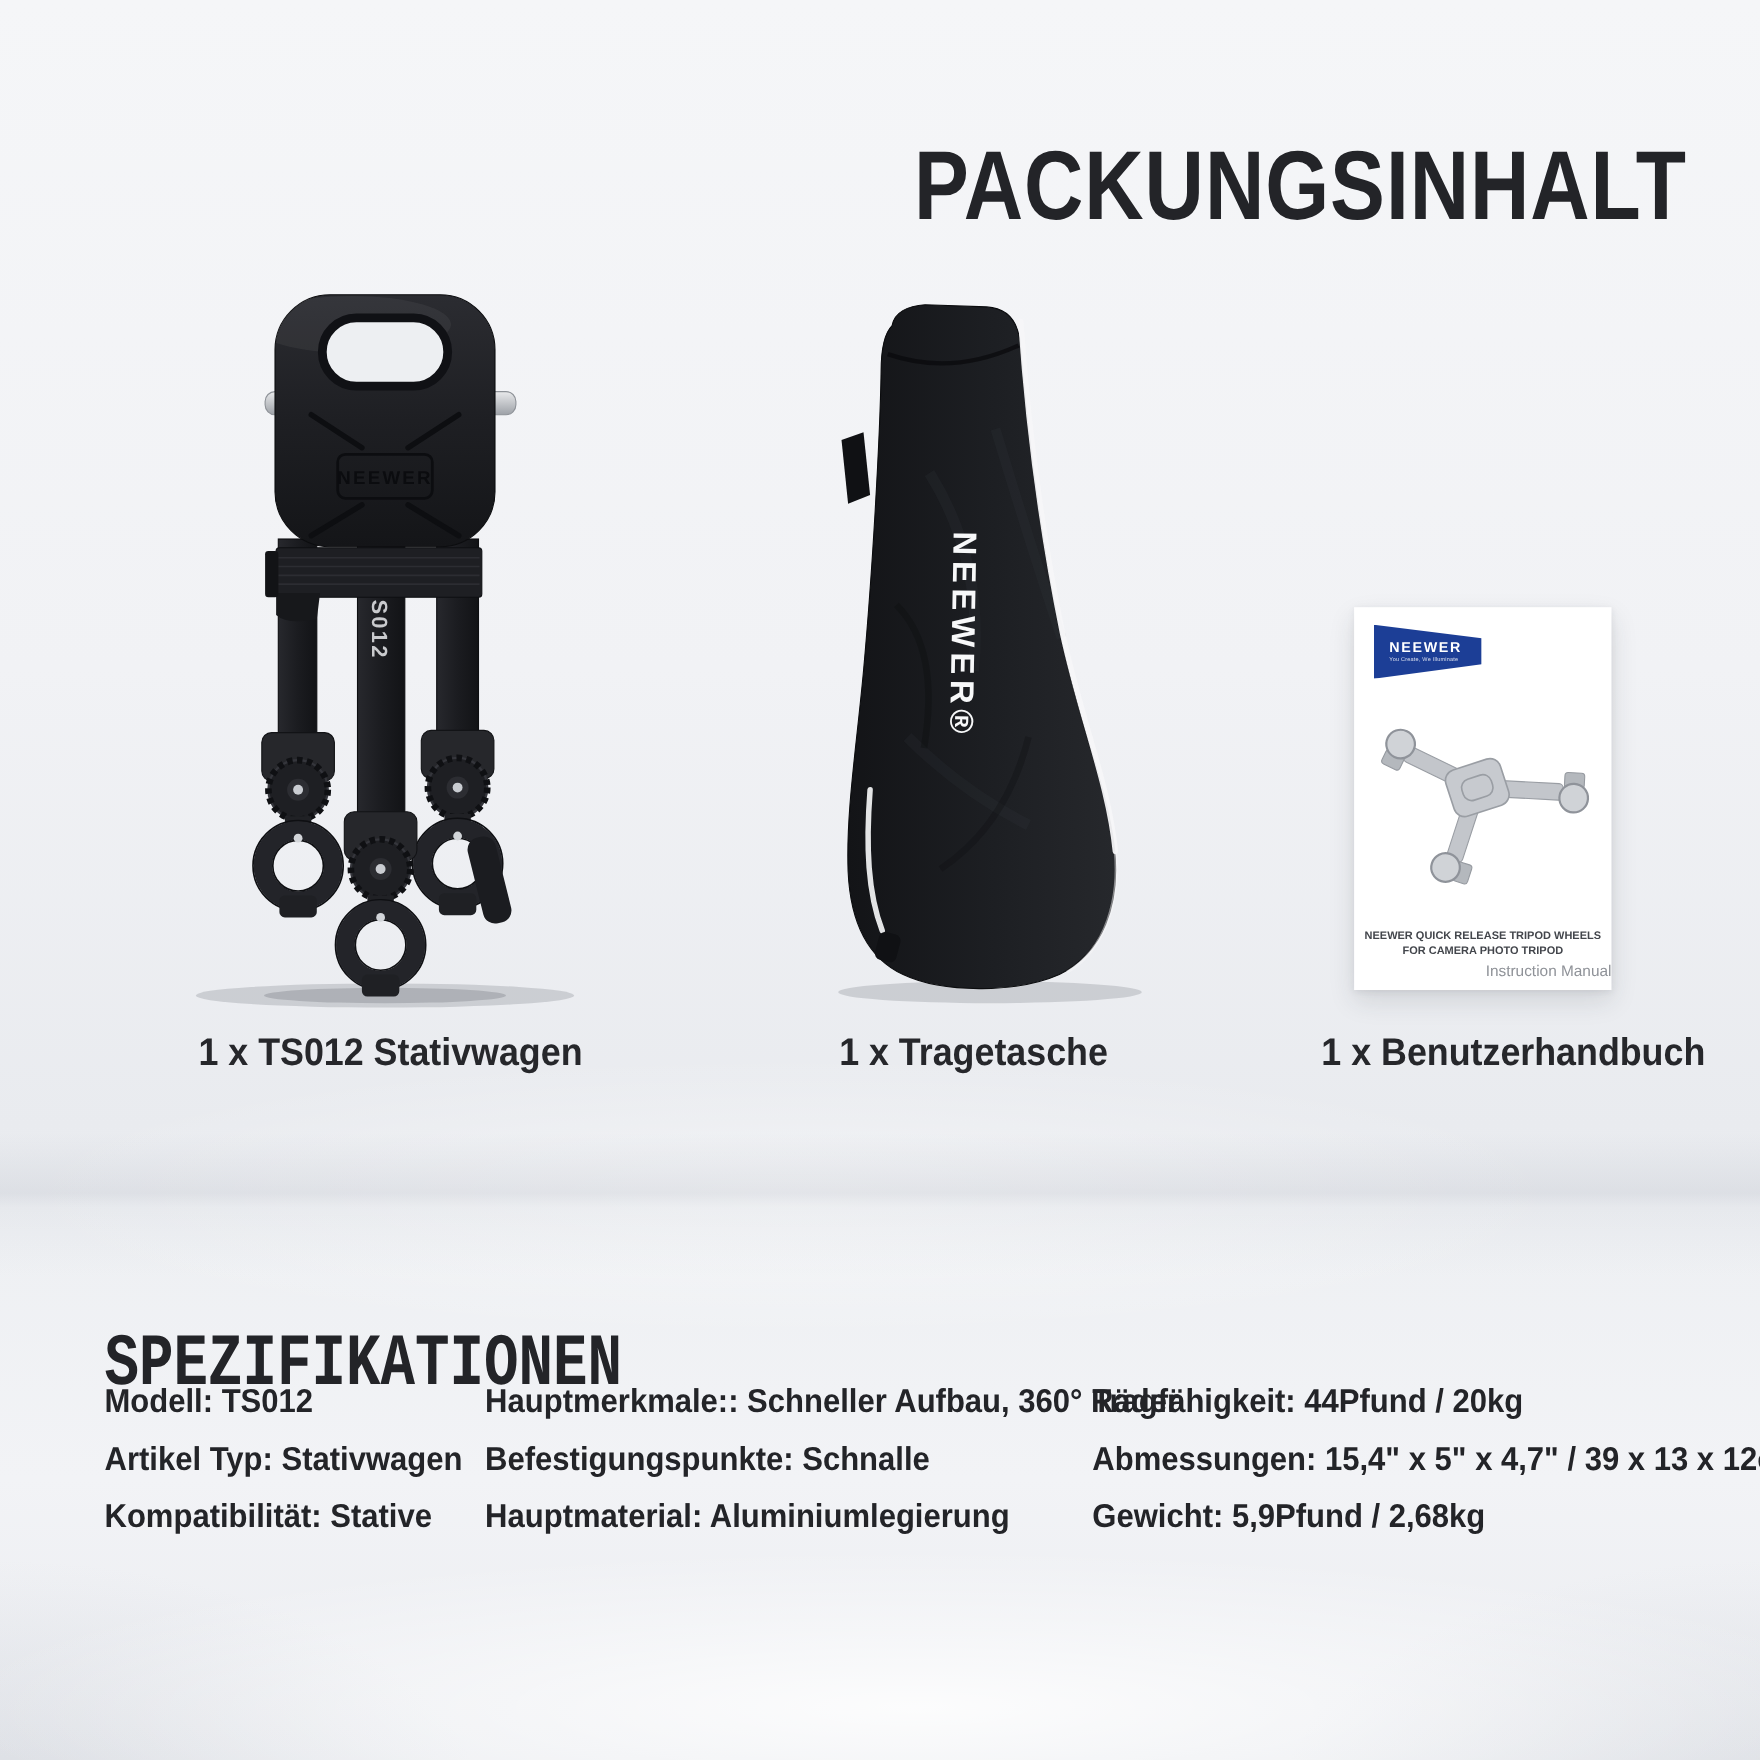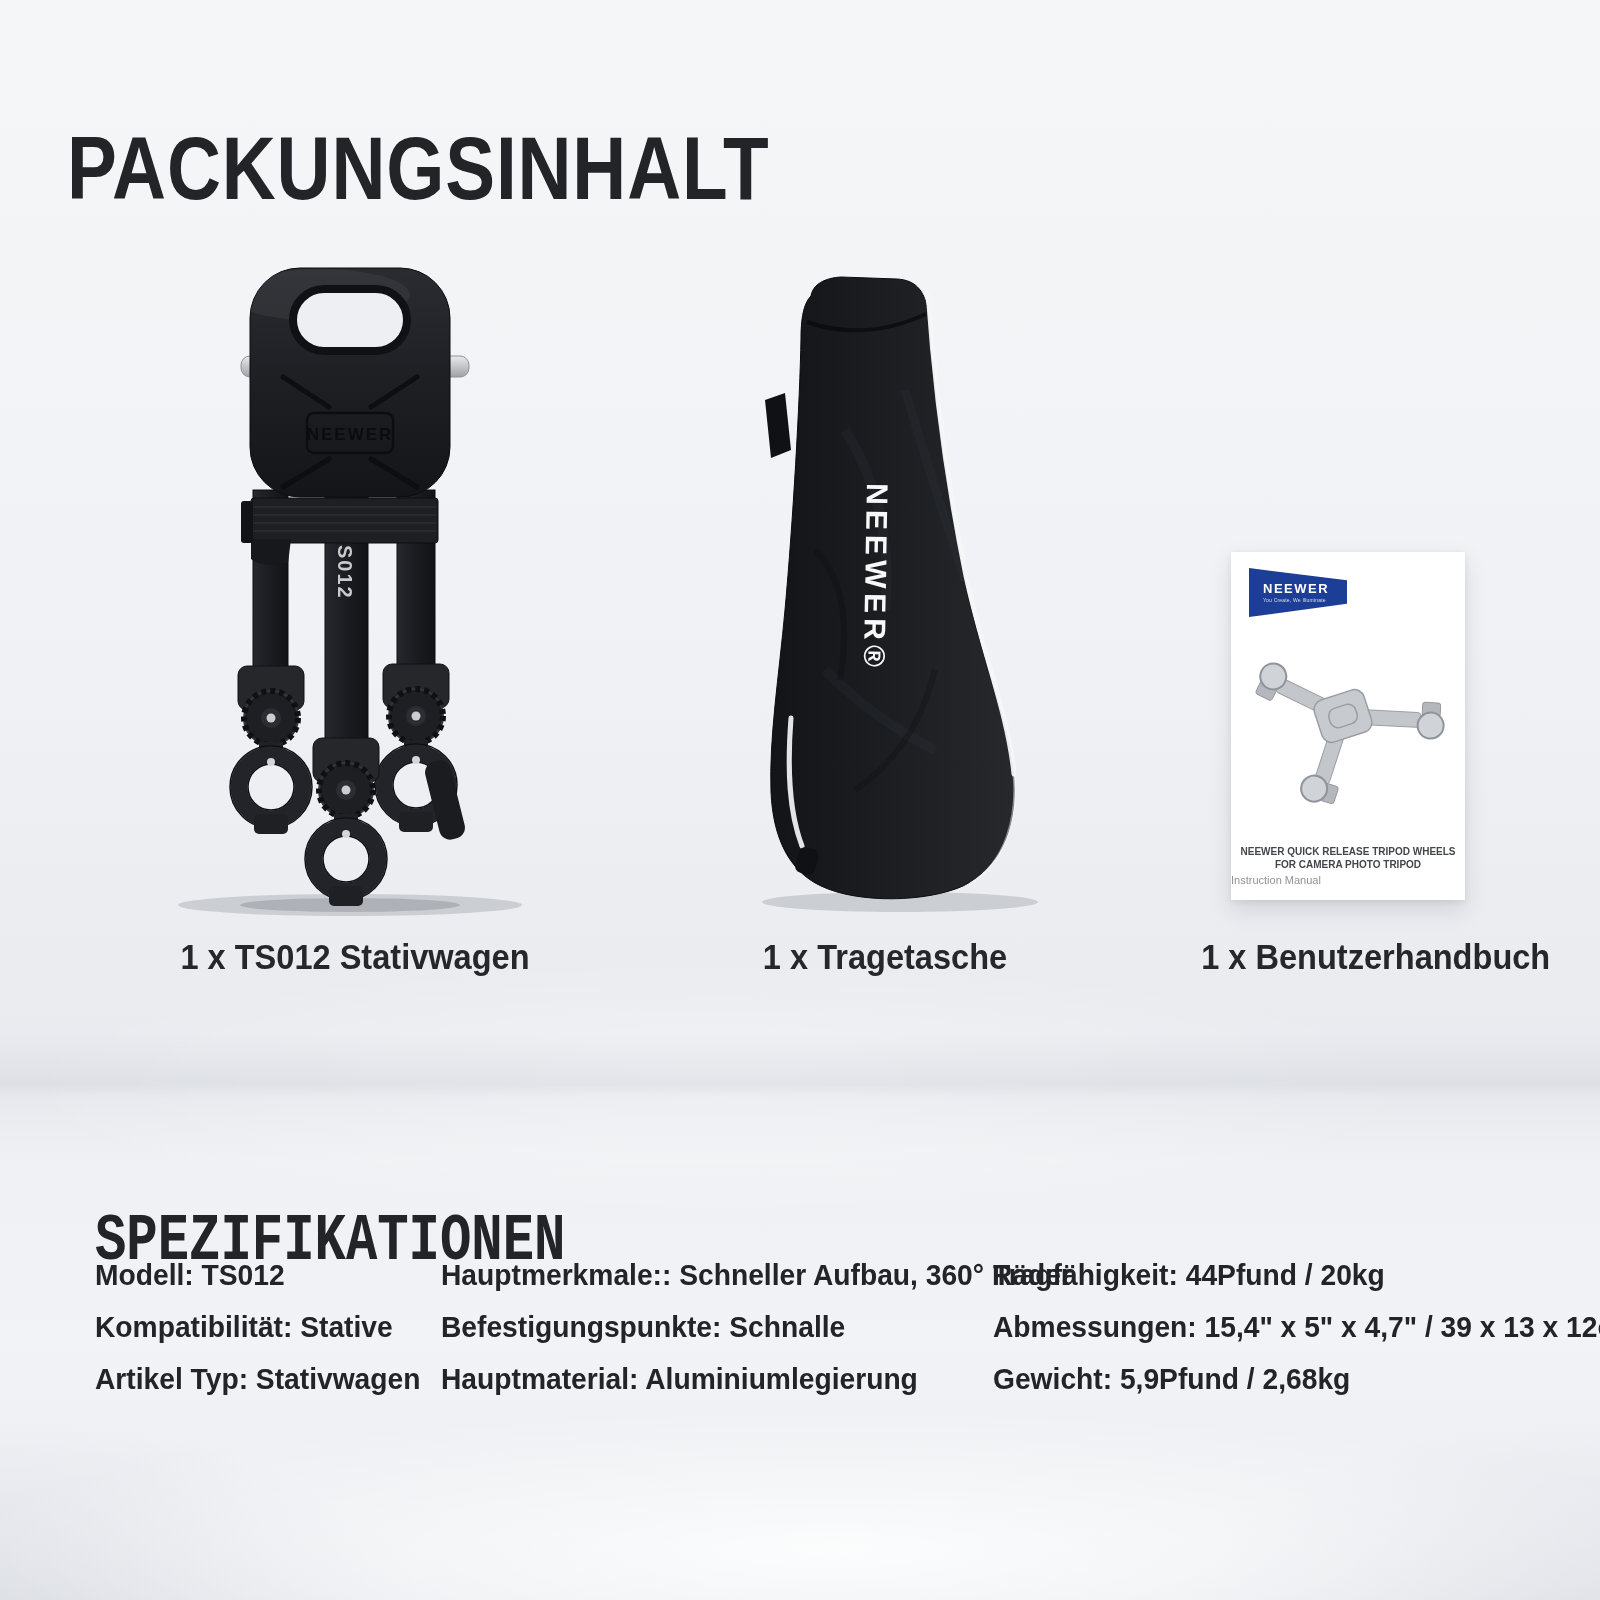--- a/index.html
+++ b/index.html
@@ -8,41 +8,41 @@
     font-family:"Liberation Sans","DejaVu Sans",sans-serif;
     background:
       radial-gradient(55% 9% at 52% 97%, rgba(255,255,255,0.85) 0%, rgba(255,255,255,0) 100%),
       radial-gradient(45% 8% at 45% 68%, rgba(255,255,255,0.45) 0%, rgba(255,255,255,0) 100%),
       radial-gradient(40% 22% at 0% 104%, rgba(160,166,178,0.22) 0%, rgba(160,166,178,0) 70%),
       radial-gradient(40% 22% at 100% 104%, rgba(160,166,178,0.20) 0%, rgba(160,166,178,0) 70%),
       linear-gradient(180deg,#f5f6f8 0%,#f1f2f5 38%,#e9ebef 64%,#eef0f3 70%,#f2f3f6 84%,#eaecf0 100%);
   }
   .floor{position:absolute;left:0;top:1030px;width:100%;height:130px;
     background:linear-gradient(180deg, rgba(186,190,200,0) 0%, rgba(181,185,196,0.28) 42%, rgba(198,202,211,0.16) 52%, rgba(255,255,255,0) 100%);}
-  .page-title{position:absolute;left:0;right:0;top:64px;text-align:left;
+  .page-title{position:absolute;left:0;right:0;top:64px;text-align:right;
     font-size:89px;font-weight:bold;color:#232428;letter-spacing:1px;line-height:1;}
   .cond-c{display:inline-block;transform:scaleX(0.84);transform-origin:50% 50%;white-space:nowrap;}
   .cond-l{display:inline-block;transform:scaleX(0.78);transform-origin:0 50%;white-space:nowrap;}
   .prod-svg{position:absolute;}
   .caption{position:absolute;top:937px;font-size:35px;font-weight:bold;color:#26272b;
     text-align:center;transform:scaleX(0.93);white-space:nowrap;}
   #cap-dolly{left:145px;width:420px;}
   #cap-bag{left:705px;width:360px;}
   #cap-manual{left:1190px;width:320px;}
   
   .manual-card{position:absolute;left:1231px;top:552px;width:234px;height:348px;background:#ffffff;
     box-shadow:0 10px 22px rgba(40,44,55,0.13), 0 2px 6px rgba(40,44,55,0.08);}
   .manual-flag{position:absolute;left:18px;top:16px;width:98px;height:49px;background:#1c3e96;
     clip-path:polygon(0 0,100% 25%,100% 73%,0 100%);color:#ffffff;padding-left:14px;box-sizing:border-box;}
   .manual-brand{margin-top:13px;font-size:13px;font-weight:bold;letter-spacing:1.5px;}
   .manual-tagline{font-size:5px;color:rgba(255,255,255,0.82);letter-spacing:0.2px;margin-top:1px;}
   .manual-illu{position:absolute;left:17px;top:84px;width:200px;height:190px;}
   .manual-title{position:absolute;left:0;top:294px;width:100%;text-align:center;
     font-size:10px;font-weight:bold;color:#43464c;line-height:12.5px;}
-  .manual-sub{position:absolute;left:0;top:322px;width:100%;text-align:left;font-size:11px;color:#8f9298;}
+  .manual-sub{position:absolute;left:0;top:322px;width:100%;text-align:right;font-size:14px;color:#8f9298;}
   
   .spec-heading{position:absolute;left:95px;top:1152px;font-size:67px;font-weight:bold;color:#232428;line-height:1;font-family:Liberation Mono, monospace;}
   .spec-col{position:absolute;top:1260px;display:flex;flex-direction:column;gap:22px;}
   #spec-col-1{left:95px;} #spec-col-2{left:441px;} #spec-col-3{left:993px;}
   .spec-row{height:30px;line-height:30px;font-size:30px;font-weight:bold;color:#232428;white-space:nowrap;}
   .spec-row span{display:inline-block;transform:scaleX(0.94);transform-origin:0 50%;}
 </style>
 </head>
 <body>
 
@@ -197,22 +197,22 @@
 </div>
 
 <div class="caption" id="cap-dolly">1 x TS012 Stativwagen</div>
 <div class="caption" id="cap-bag">1 x Tragetasche</div>
 <div class="caption" id="cap-manual">1 x Benutzerhandbuch</div>
 
 <h2 class="spec-heading"><span class="cond-l">SPEZIFIKATIONEN</span></h2>
 
 <div class="spec-col" id="spec-col-1">
   <div class="spec-row"><span>Modell: TS012</span></div>
+  <div class="spec-row"><span>Artikel Typ: Stativwagen</span></div>
   <div class="spec-row"><span>Kompatibilität: Stative</span></div>
-  <div class="spec-row"><span>Artikel Typ: Stativwagen</span></div>
 </div>
 
 <div class="spec-col" id="spec-col-2">
   <div class="spec-row"><span>Hauptmerkmale:: Schneller Aufbau, 360° Räder</span></div>
   <div class="spec-row"><span>Befestigungspunkte: Schnalle</span></div>
   <div class="spec-row"><span>Hauptmaterial: Aluminiumlegierung</span></div>
 </div>
 
 <div class="spec-col" id="spec-col-3">
   <div class="spec-row"><span>Tragfähigkeit: 44Pfund / 20kg</span></div>

